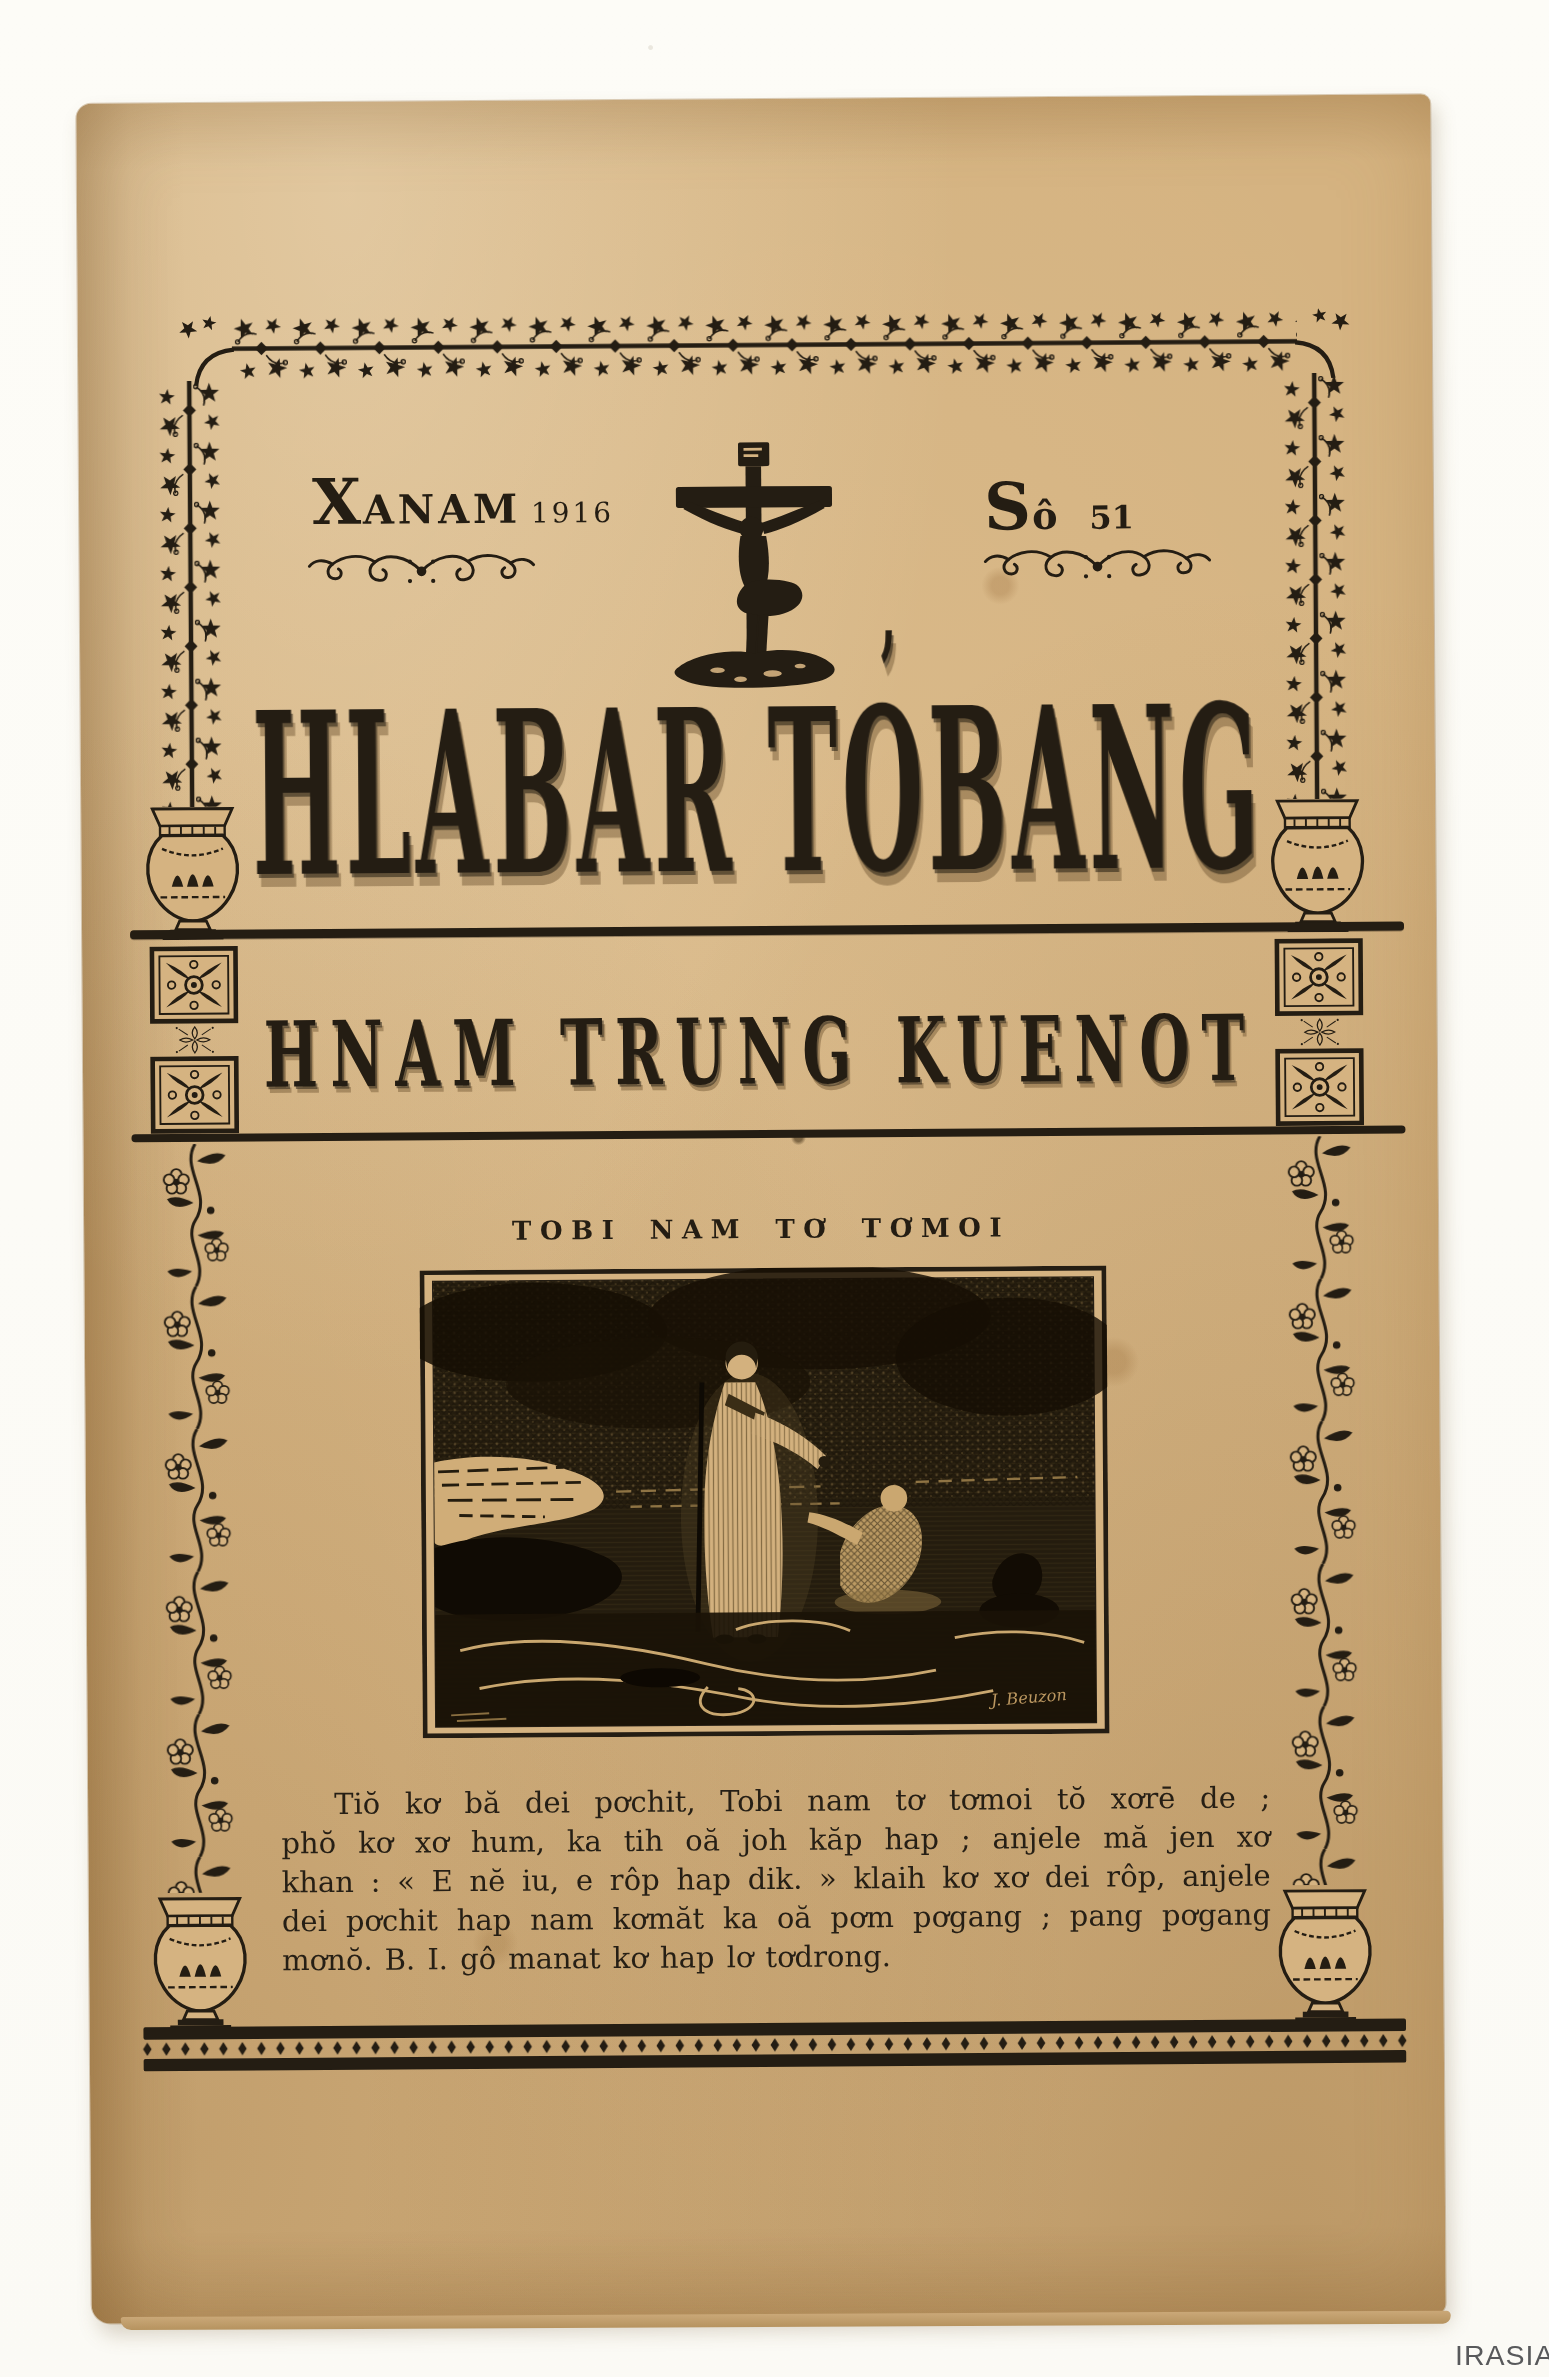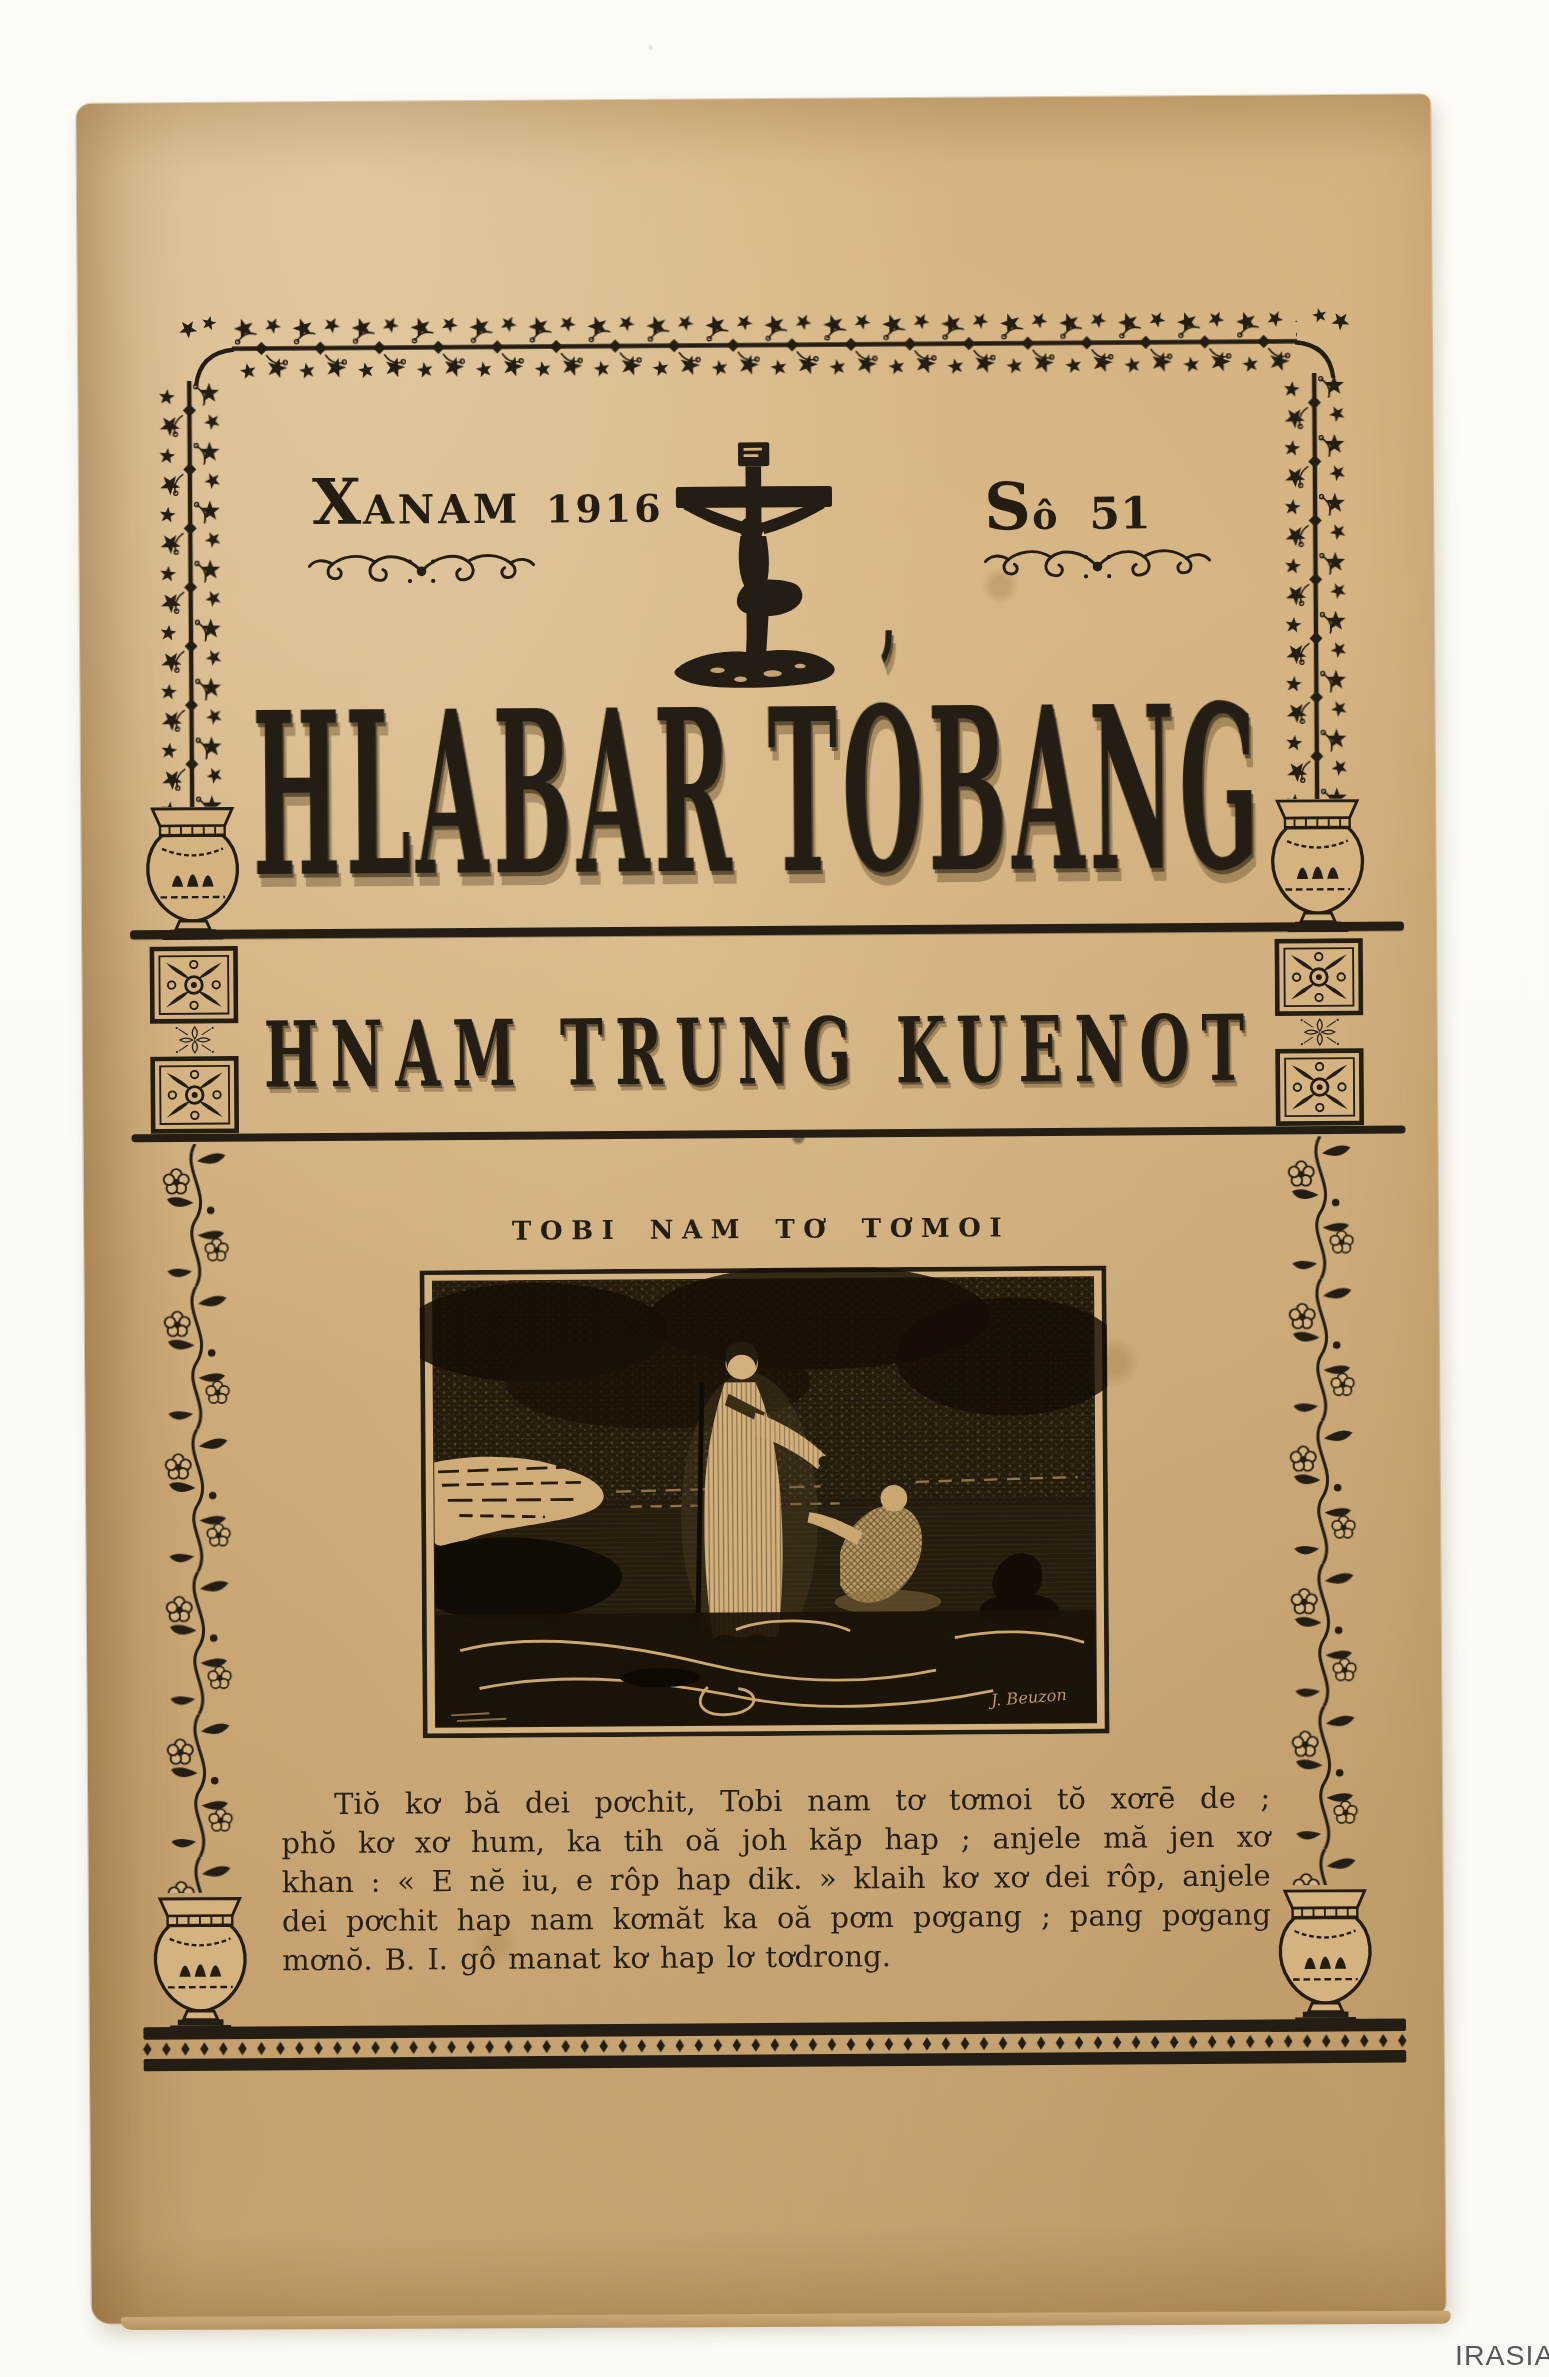--- a/index.html
+++ b/index.html
@@ -36,25 +36,25 @@
     background:linear-gradient(180deg,#caa878,#b6935f);
     border-radius:2.9px 4.8px 8.6px 11.4px;z-index:-1;transform:rotate(.12deg);
   }
   .abs{position:absolute;}
   svg{display:block;}
 
   
   .year-label{left:233px;top:363px;width:304px;height:88px;display:flex;align-items:baseline;color:#241d13;}
   .year-label .big{font-size:63px;font-weight:bold;letter-spacing:1.9px;}
   .year-label .caps{font-size:40px;font-weight:bold;letter-spacing:3.8px;}
-  .year-label .val{font-size:38px;font-weight:bold;margin-left:25px;letter-spacing:2.9px;}
+  .year-label .val{font-size:28px;font-weight:normal;margin-left:10px;letter-spacing:2.9px;}
   .issue-label{left:905px;top:371px;width:266px;height:82px;display:flex;align-items:baseline;color:#241d13;}
   .issue-label .big{font-size:65px;font-weight:bold;}
   .issue-label .small-o{font-size:38px;font-weight:bold;margin-left:1px;}
-  .issue-label .val{font-size:44px;font-weight:bold;margin-left:32px;}
+  .issue-label .val{font-size:32px;font-weight:bold;margin-left:32px;}
   .flourish-l{left:226px;top:451px;width:232px;height:36px;}
   .flourish-r{left:902px;top:451px;width:232px;height:36px;}
   .crucifix{left:573px;top:333px;width:202px;height:263px;}
 
   
   .page-title{left:0;top:576px;width:1354px;height:238px;display:flex;justify-content:center;align-items:flex-start;}
   .title-line{
     font-family:"DejaVu Serif",serif;font-weight:bold;font-size:156px;color:#241d13;
     letter-spacing:7.6px;white-space:nowrap;
     transform:scale(.60,1.44);transform-origin:50% 18%;

